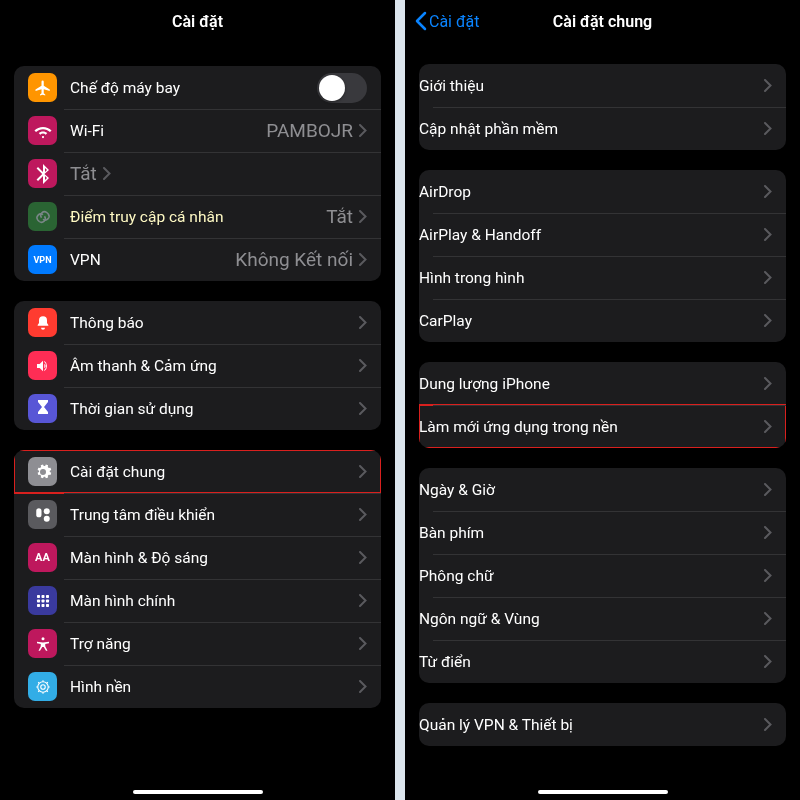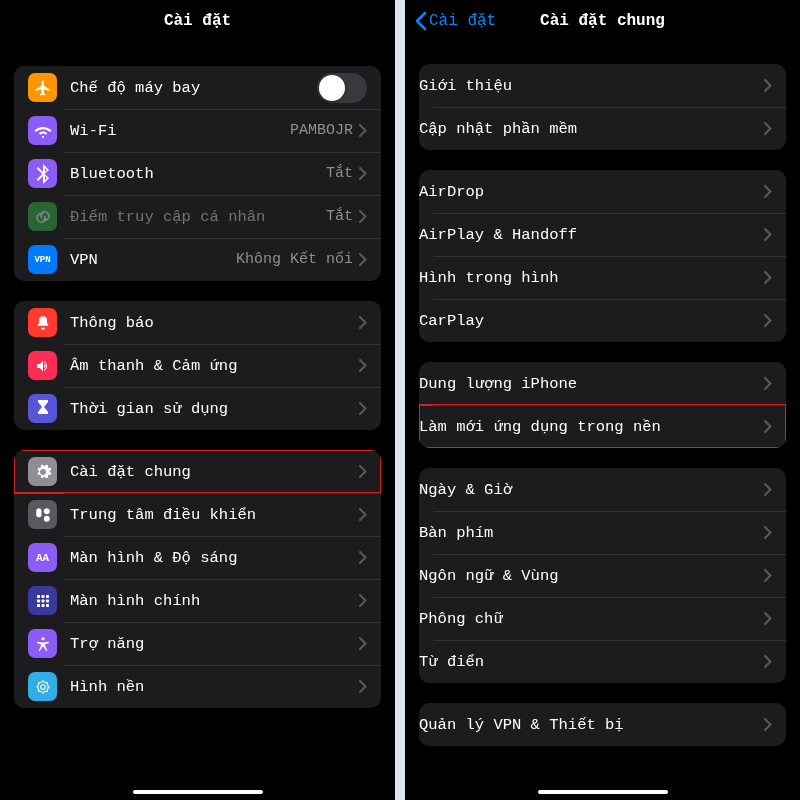--- a/index.html
+++ b/index.html
@@ -12,21 +12,20 @@
     justify-content: space-between;
     padding: 0;
     overflow: hidden;
   }
   .phone {
     width: 395px;
     height: 800px;
     background: #000;
     position: relative;
     overflow: hidden;
-    font-family: Liberation Mono, monospace;
   }
   .phone-left { margin-right: 5px; }
   .phone-right { margin-left: 5px; }
   .nav {
     height: 42px;
     display: flex;
     align-items: center;
     justify-content: center;
     position: relative;
     color: #fff;
@@ -88,24 +87,24 @@
     justify-content: center;
     font-size: 10px;
     font-weight: 700;
     color: #fff;
   }
   .label {
     flex: 1;
     color: #fff;
     font-size: 15.5px;
   }
-  .label.dim { color: #737373; }
+  .label.dim { color: #fef9c3; }
   .value {
     color: #8e8e92;
-    font-size: 15px;
+    font-size: 19px;
     margin-right: 6px;
   }
   .chev {
     color: #5a5a5e;
     flex-shrink: 0;
   }
   .toggle {
     width: 50px;
     height: 30px;
     background: #39393d;
@@ -132,21 +131,21 @@
     position: absolute;
     bottom: 6px;
     left: 50%;
     transform: translateX(-50%);
     width: 130px;
     height: 4.5px;
     background: #fff;
     border-radius: 3px;
   }
   
-  .bg-orange{background:#ff9500;} .bg-blue{background:#8b5cf6;}
+  .bg-orange{background:#ff9500;} .bg-blue{background:#be185d;}
   .bg-green{background:#34c759;} .bg-greenlink{background:#2f7d3b;opacity:.75;}
   .bg-vpn{background:#007aff;} .bg-red{background:#ff3b30;}
   .bg-pink{background:#ff2d55;} .bg-indigo{background:#5856d6;}
   .bg-gray{background:#8e8e93;} .bg-darkgray{background:#5a5a5e;} .bg-cyan{background:#32ade6;}
   svg { display: block; }
 </style>
 </head>
 <body>
 
 <div class="phone phone-left">
@@ -178,21 +177,20 @@
         <svg class="chev" width="8" height="13" viewBox="0 0 8 13" fill="none">
             <path d="M1 1l5.5 5.5L1 12" stroke="#5a5a5e" stroke-width="2" stroke-linecap="round"></path>
           </svg>
       </div>
       <div class="row">
         <div class="icon bg-blue">
           <svg width="16" height="20" viewBox="0 0 14 20" fill="#fff">
               <path d="M7 0v8L2 3 .6 4.4 6.2 10 .6 15.6 2 17l5-5v8l6-6-4.6-4L13 6 7 0zm2 4l2 2-2 2V4zm0 8l2 2-2 2v-4z"></path>
             </svg>
         </div>
-        <span class="label">Bluetooth</span>
         <span class="value">Tắt</span>
         <svg class="chev" width="8" height="13" viewBox="0 0 8 13" fill="none">
             <path d="M1 1l5.5 5.5L1 12" stroke="#5a5a5e" stroke-width="2" stroke-linecap="round"></path>
           </svg>
       </div>
       <div class="row">
         <div class="icon bg-greenlink">
           <svg width="18" height="18" viewBox="0 0 24 24" fill="none" stroke="#9aa" stroke-width="2">
               <path d="M10 13a5 5 0 0 1 7-7l2 2a5 5 0 0 1-7 7"></path>
               <path d="M14 11a5 5 0 0 1-7 7l-2-2a5 5 0 0 1 7-7"></path>
@@ -408,27 +406,27 @@
             <path d="M1 1l5.5 5.5L1 12" stroke="#5a5a5e" stroke-width="2" stroke-linecap="round"></path>
           </svg>
       </div>
       <div class="row no-icon">
         <span class="label">Bàn phím</span>
         <svg class="chev" width="8" height="13" viewBox="0 0 8 13" fill="none">
             <path d="M1 1l5.5 5.5L1 12" stroke="#5a5a5e" stroke-width="2" stroke-linecap="round"></path>
           </svg>
       </div>
       <div class="row no-icon">
+        <span class="label">Phông chữ</span>
+        <svg class="chev" width="8" height="13" viewBox="0 0 8 13" fill="none">
+            <path d="M1 1l5.5 5.5L1 12" stroke="#5a5a5e" stroke-width="2" stroke-linecap="round"></path>
+          </svg>
+      </div>
+      <div class="row no-icon">
         <span class="label">Ngôn ngữ &amp; Vùng</span>
-        <svg class="chev" width="8" height="13" viewBox="0 0 8 13" fill="none">
-            <path d="M1 1l5.5 5.5L1 12" stroke="#5a5a5e" stroke-width="2" stroke-linecap="round"></path>
-          </svg>
-      </div>
-      <div class="row no-icon">
-        <span class="label">Phông chữ</span>
         <svg class="chev" width="8" height="13" viewBox="0 0 8 13" fill="none">
             <path d="M1 1l5.5 5.5L1 12" stroke="#5a5a5e" stroke-width="2" stroke-linecap="round"></path>
           </svg>
       </div>
       <div class="row no-icon">
         <span class="label">Từ điển</span>
         <svg class="chev" width="8" height="13" viewBox="0 0 8 13" fill="none">
             <path d="M1 1l5.5 5.5L1 12" stroke="#5a5a5e" stroke-width="2" stroke-linecap="round"></path>
           </svg>
       </div>

